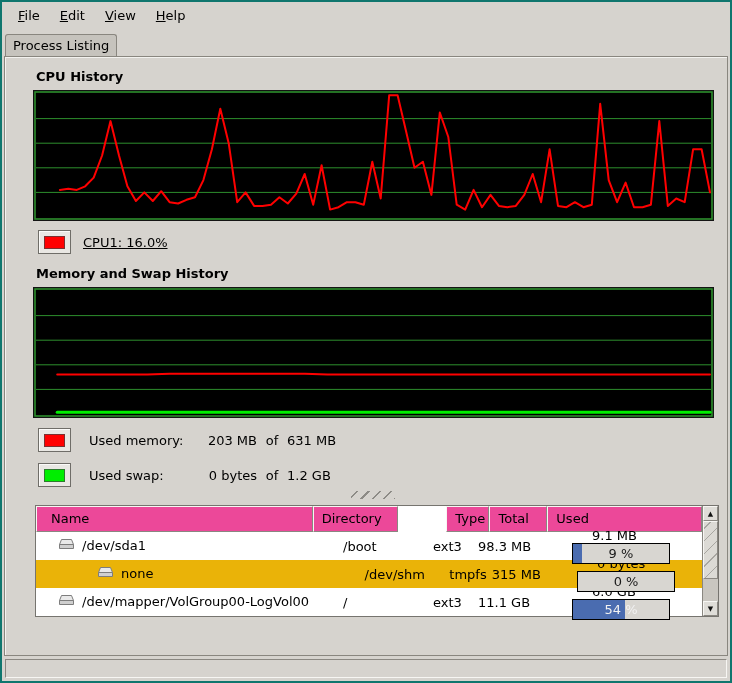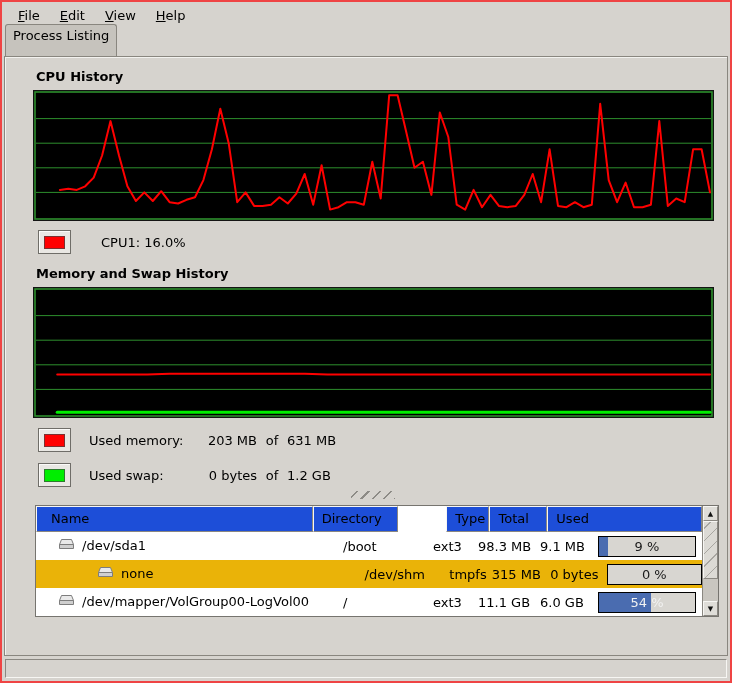--- a/index.html
+++ b/index.html
@@ -1,31 +1,31 @@
 <!DOCTYPE html>
 <html><head>
 <meta charset="utf-8">
 <style>
   * { box-sizing: border-box; margin: 0; padding: 0; }
   html,body { width:732px; height:683px; }
   body { font-family:"DejaVu Sans","Liberation Sans",sans-serif; font-size:13px; color:#000; }
 
-  .window { width:732px; height:683px; background:#d6d3ce; border:2px solid #ef4444;
+  .window { width:732px; height:683px; background:#d6d3ce; border:2px solid #0f766e;
             display:flex; flex-direction:column; overflow:hidden; }
 
   
   .menubar { height:26px; display:flex; align-items:center; padding:0 6px;
              background:#d6d3ce; }
   .menu-item { display:inline-block; padding:3px 10px; cursor:default; }
   .menu-item::first-letter { text-decoration:underline; }
 
   
   .tabs-row { height:28px; display:flex; align-items:flex-end; padding-left:3px; position:relative; z-index:2; }
   .tab { border:1px solid #89867f; border-bottom:none; border-radius:3px 3px 0 0;
-         background:#c6c3bd; padding:3px 7px 13px; margin-right:2px; position:relative; top:0; }
+         background:#c6c3bd; padding:3px 7px 3px; margin-right:2px; position:relative; top:0; }
   .tab.active { background:#d6d3ce; margin-bottom:-1px; padding:4px 4px 4px; z-index:3; }
   .tab.active .tab-inner { display:inline-block; border:1px dotted #444; padding:0 3px 1px; }
 
   
   .notebook { flex:1; margin:0 2px; border:1px solid #89867f; box-shadow:inset 1px 1px 0 #f3f2ef;
               background:#d6d3ce; position:relative; overflow:hidden; }
 
   .section-title { font-weight:bold; margin:12px 0 0 31px; }
 
   .graph { margin:6px 0 0 28px; width:681px; height:131px; background:#000;
@@ -33,50 +33,50 @@
   .graph svg { display:block; }
 
   .legend-row { display:flex; align-items:center; margin-left:33px; }
   .cpu-legend { margin-top:9px; }
   .mem-legend1 { margin-top:10px; }
   .mem-legend2 { margin-top:11px; }
   .swatch { width:33px; height:24px; background:#e9e7e3; border:1px solid #6f6d68;
             box-shadow:inset 1px 1px 0 #fbfaf8; display:flex; align-items:center; justify-content:center; }
   .swatch-fill { width:21px; height:13px; border:1px solid #7a3030; }
   .swatch-fill.green { border-color:#2e7a2e; }
-  .legend-text { margin-left:30px; }
+  .legend-text { margin-left:12px;text-decoration:underline; }
   .mem-grid { display:grid; grid-template-columns:106px 62px 30px auto; margin-left:18px; }
   .mem-grid .val { text-align:right; }
   .mem-grid .of { text-align:center; }
 
   
   .pane-grip { width:44px; height:8px; margin:4px 0 0 346px;
     background-image:repeating-linear-gradient(135deg, transparent 0 4px, #8d8b86 4px 5.5px, transparent 5.5px 8px); }
 
   
   .table-wrap { display:flex; margin:6px 0 0 30px; border:1px solid #76746f; background:#fff;
                 width:684px; height:112px; }
   .tbl { width:666px; display:flex; flex-direction:column; }
   .thead { display:flex; height:26px; }
-  .th { background:#1d4ed8; border:1px solid; border-color:#f7f6f3 #8a8781 #8a8781 #f7f6f3;
+  .th { background:#ec4899; border:1px solid; border-color:#f7f6f3 #8a8781 #8a8781 #f7f6f3;
         padding:4px 0 0 8px; overflow:hidden; white-space:nowrap; }
   .th.c-name { width:299px; padding-left:14px; }
   .th.c-dir  { width:92px; }
   .th.c-type { width:46px;margin-left:48px; }
   .th.c-total{ width:62px; }
   .th.c-used { width:167px; }
   .tr { display:flex; height:28px; align-items:center; background:#fff; }
   .tr.alt { background:#eab308;padding-left:39px; }
   .td { overflow:hidden; white-space:nowrap; }
   .td.c-name { width:299px; display:flex; align-items:flex-start; padding-left:22px; }
   .td.c-name .disk { margin-right:7px; flex:0 0 auto; }
   .td.c-dir  { width:92px; padding-left:8px; }
   .td.c-type { width:46px; padding-left:6px; }
   .td.c-total{ width:62px; padding-left:5px; }
-  .td.c-used { width:167px; display:flex; align-items:center; padding-left:5px; }
+  .td.c-used { width:167px; display:flex; align-items:center; padding-left:5px;flex-direction:column; }
   .used-text { width:58px; }
   .pbar { position:relative; width:98px; height:21px; border:1px solid #000; background:#d8d6d1; }
   .pb-fill { position:absolute; left:0; top:0; bottom:0; }
   .pb-label { position:absolute; inset:0; text-align:center; line-height:19px; font-size:13px; color:#1a1a1a; }
   .pb-light .pb-label { color:#f2f2f2; }
 
   
   .vscroll { width:16px; border-left:1px solid #8a8781; display:flex; flex-direction:column; background:#c9c6c0; }
   .sbtn { height:15px; background:#dfddd8; border:1px solid; border-color:#f7f6f3 #8a8781 #8a8781 #f7f6f3;
           display:flex; align-items:center; justify-content:center; font-size:7px; color:#111; }

